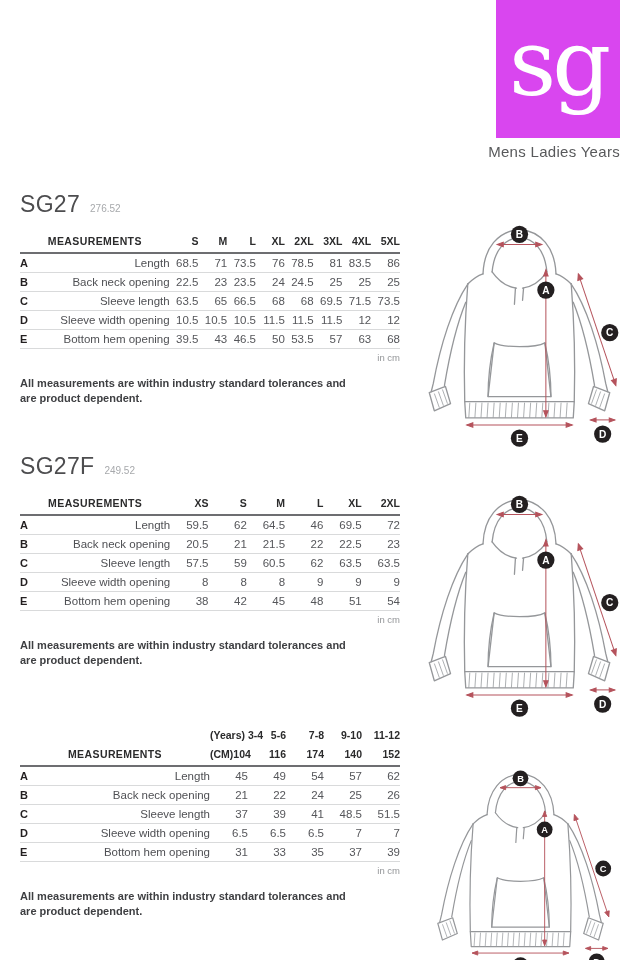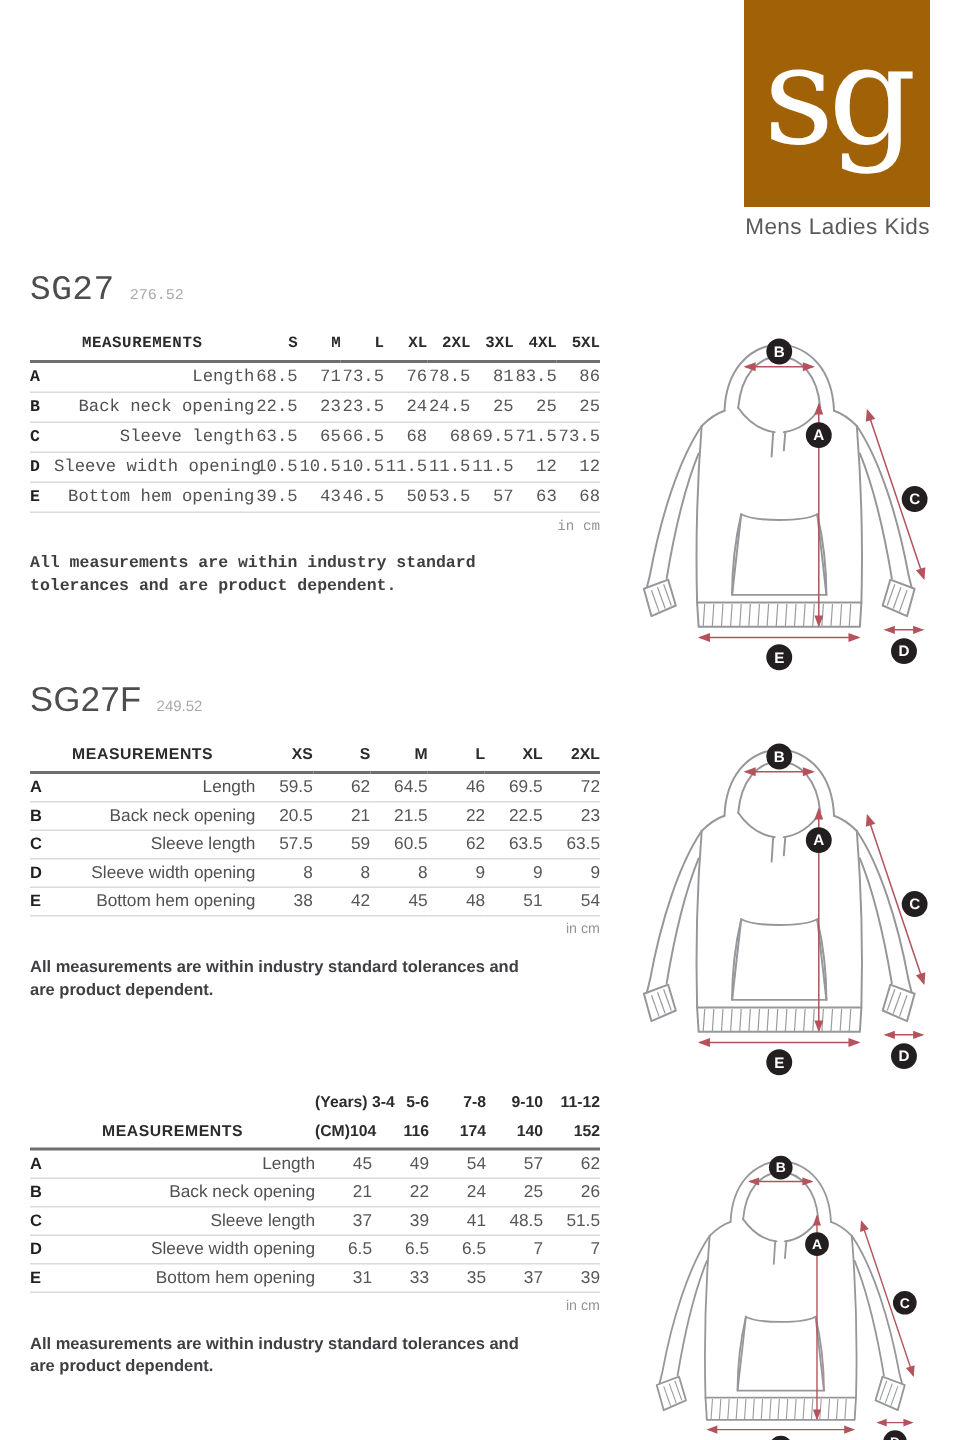--- a/index.html
+++ b/index.html
@@ -5,34 +5,34 @@
   html,body { margin:0; padding:0; background:#ffffff; }
   .page {
     position:relative; width:637px; height:960px; background:#ffffff;
     font-family:"Liberation Sans","DejaVu Sans",sans-serif; color:#414042;
     overflow:hidden;
   }
 
   
   .logo-box {
     position:absolute; top:0; right:17px; width:124px; height:138px;
-    background:#a16207; display:flex; align-items:center; justify-content:center;
+    background:#d946ef; display:flex; align-items:center; justify-content:center;
   }
   .logo-text {
     font-family:"DejaVu Serif","Liberation Serif",serif;
     font-size:92px; line-height:1; color:#ffffff; letter-spacing:-4px; margin-top:-10px;
   }
   .tagline {
     position:absolute; top:143px; right:17px;
     font-size:15px; color:#58595b; letter-spacing:0.3px;
   }
 
   
   .section { position:absolute; left:20px; width:400px; }
-  .s1 { top:180px;font-family:Liberation Mono, monospace; } .s2 { top:453px; } .s3 { top:727px; }
+  .s1 { top:191px; } .s2 { top:453px; } .s3 { top:727px; }
 
   .title-row { display:flex; align-items:baseline; gap:8px; white-space:nowrap; margin-bottom:15px; }
   .code  { font-size:23px; color:#4d4d4f; letter-spacing:0.3px; }
   .pname { font-size:23px; font-weight:bold; color:#262223; letter-spacing:-0.3px; }
   .stylenum { font-size:10px; color:#a7a9ac; padding-left:2px; }
 
   table.mtable { border-collapse:collapse; width:380px; table-layout:fixed; }
   .mtable th {
     font-size:10.5px; font-weight:bold; color:#2b2b2c; text-align:right;
     padding:2px 0 5px 0; white-space:nowrap;
@@ -61,21 +61,21 @@
   .diagram svg { display:block; width:100%; height:auto; }
 </style>
 </head>
 <body>
 
 <div class="page">
 
   <div class="logo-box">
     <div class="logo-text">sg</div>
   </div>
-  <div class="tagline">Mens Ladies Kids</div>
+  <div class="tagline">Mens Ladies Years</div>
 
   <div class="section s1">
     <div class="title-row">
       <span class="code">SG27</span>
       <span class="stylenum">276.52</span>
     </div>
     <div>
         <table class="mtable">
           <colgroup>
             <col style="width: 16px;">

